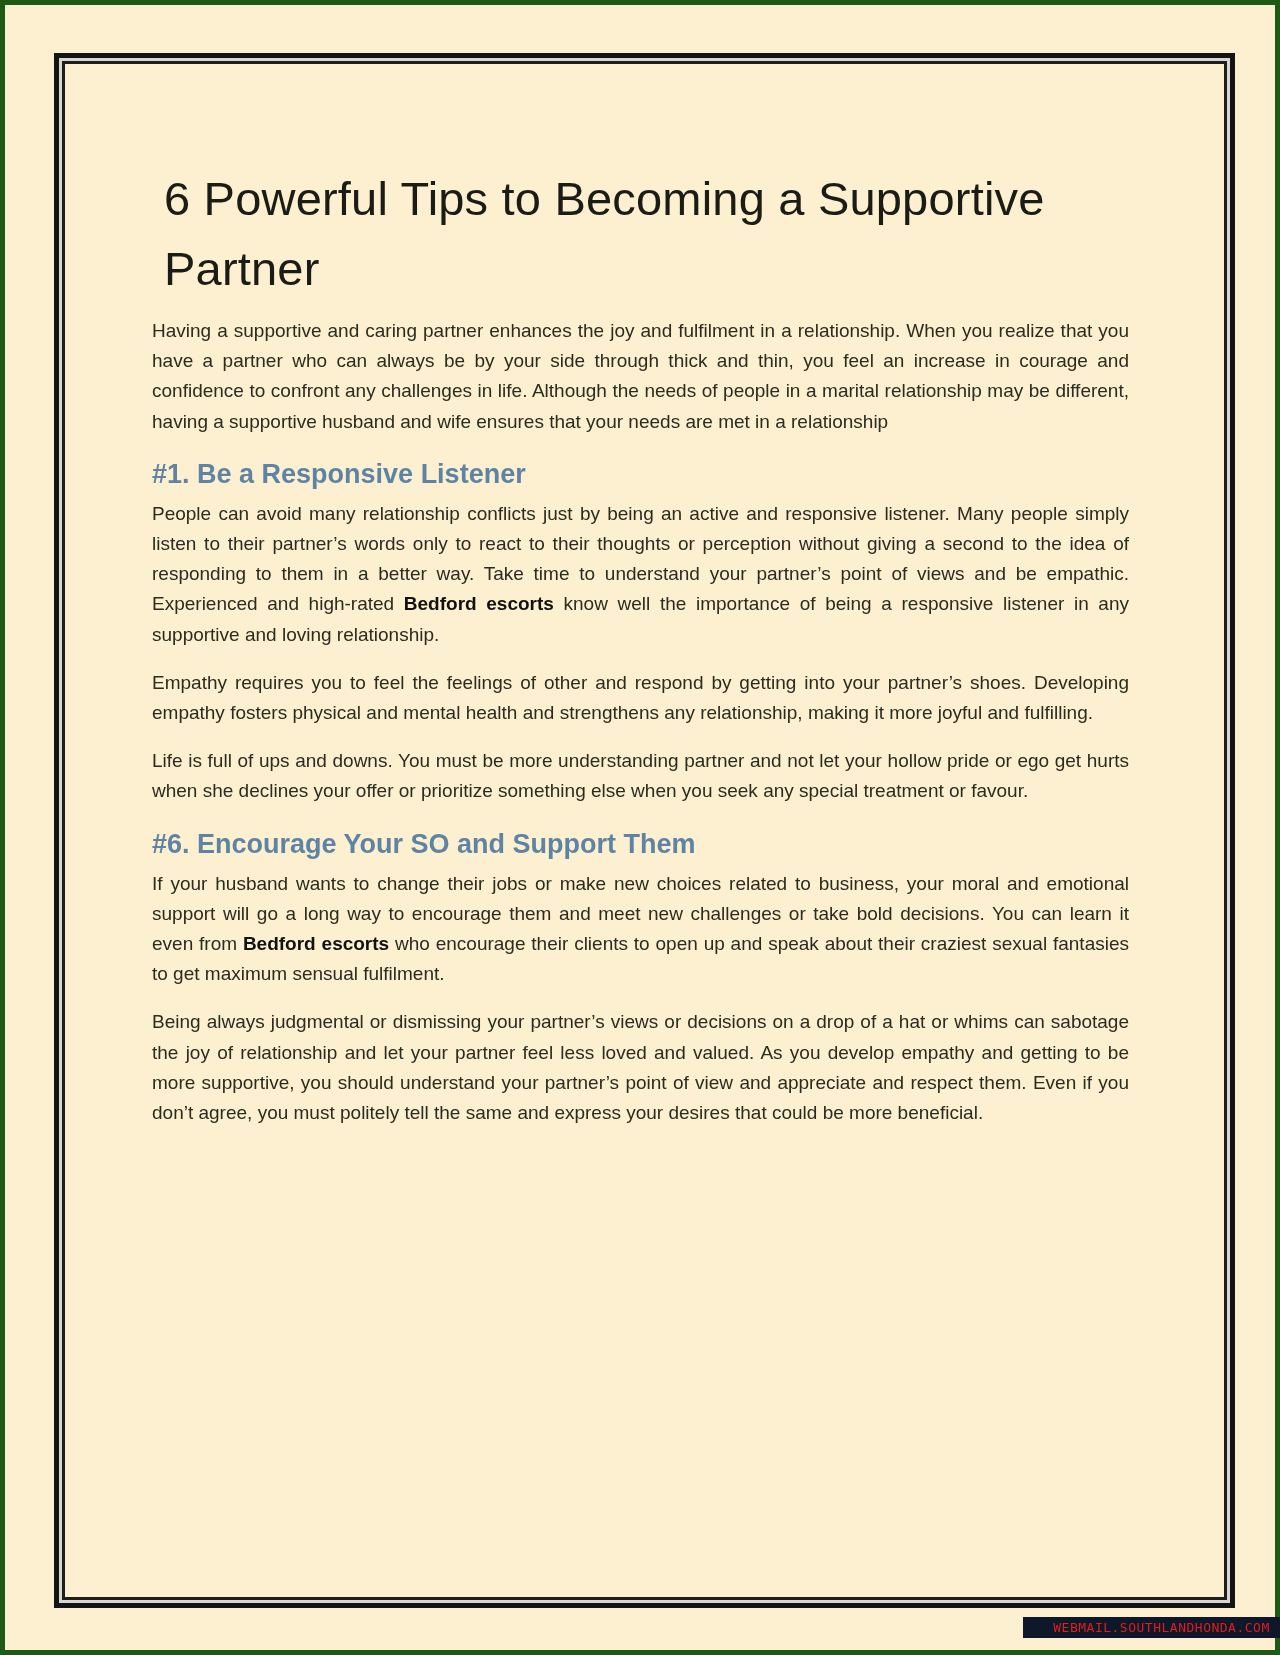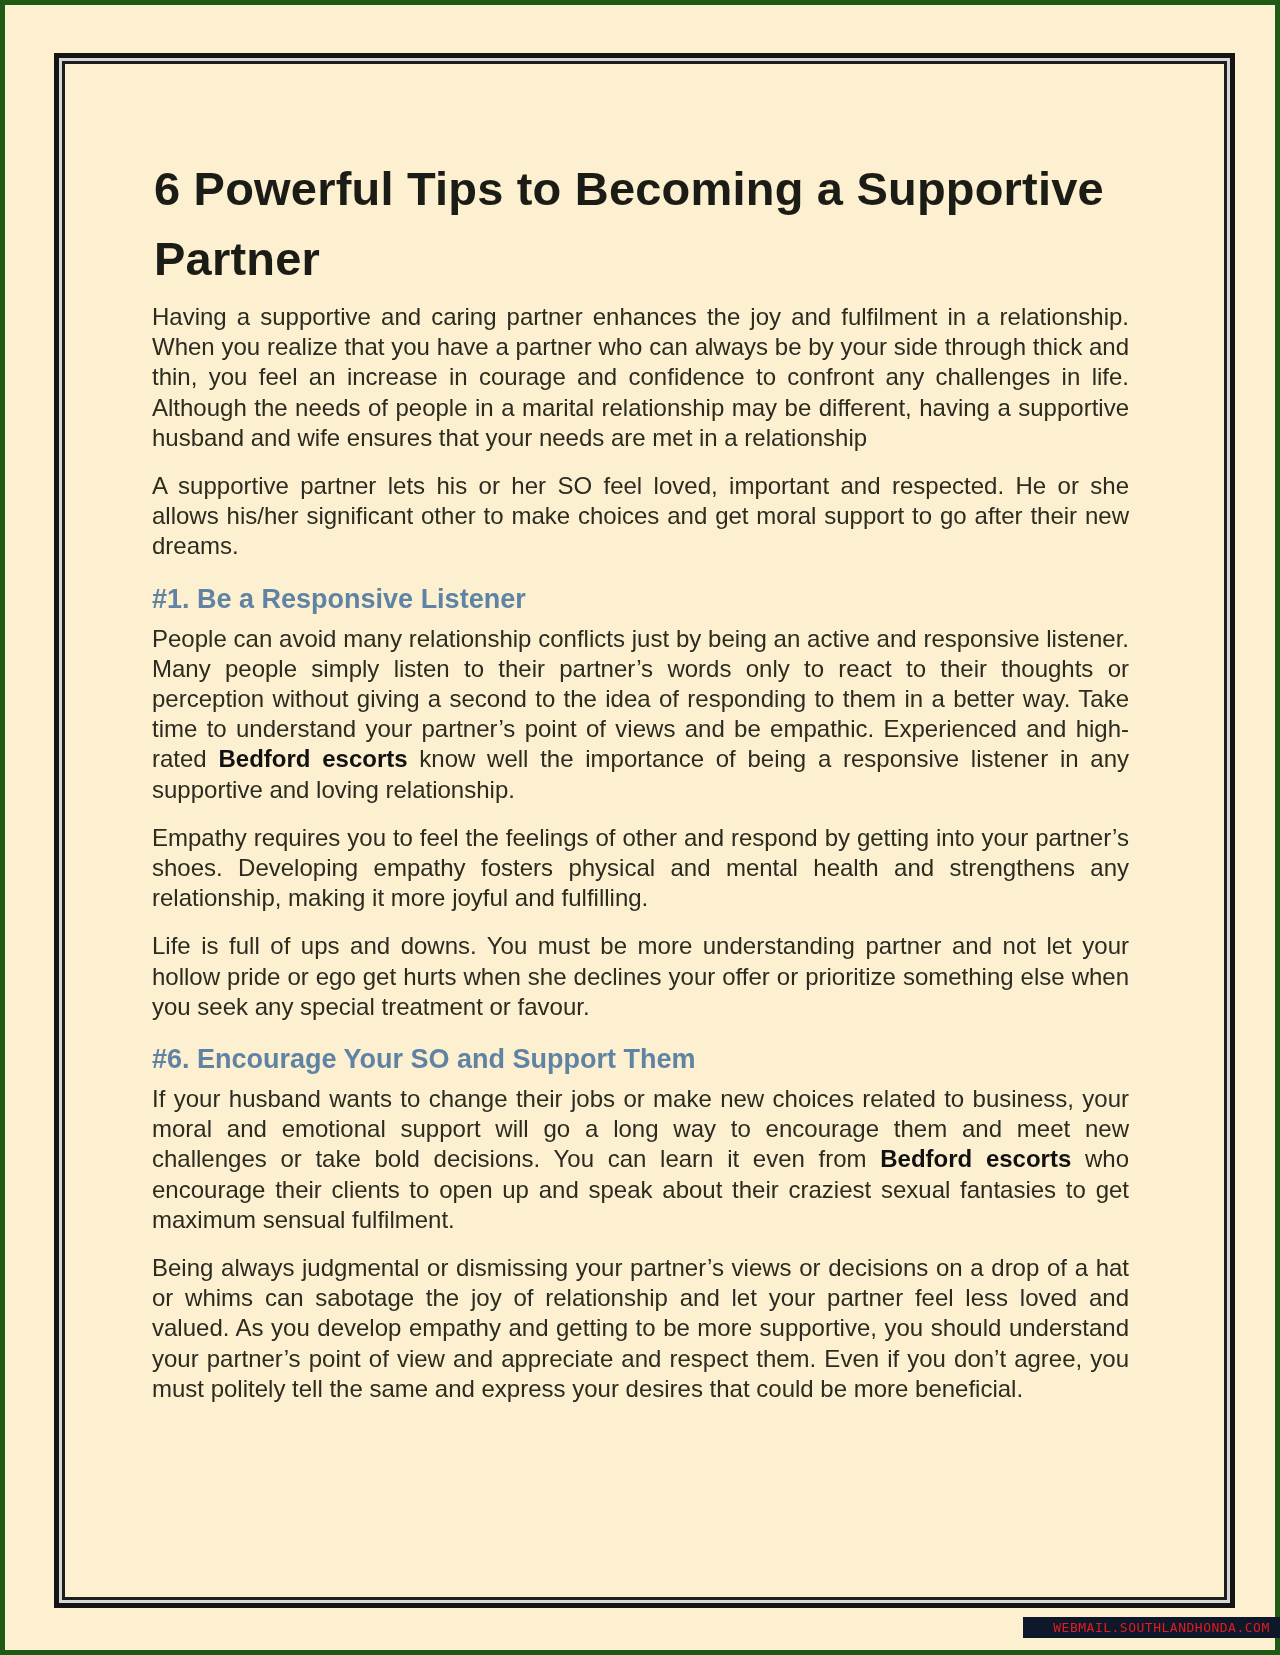--- a/index.html
+++ b/index.html
@@ -35,27 +35,27 @@
   }
   .content {
     position: absolute;
     left: 152px; top: 152px;
     width: 977px;
     color: #2a2a22;
   }
   .title {
     font-size: 47px;
     line-height: 70px;
-    font-weight: bold;
-    margin: 2px;
+    font-weight: normal;
+    margin: 12px;
     color: #1c1c16;
     letter-spacing: 0.2px;
   }
   .para {
-    font-size: 24px;
+    font-size: 19px;
     line-height: 30.2px;
     text-align: justify;
     margin: 8px 0 18px 0;
     color: #2b2b20;
   }
   .para b { font-weight: bold; color: #111; }
   .heading {
     font-size: 27px;
     line-height: 34px;
     margin: 20px 0 6px 0;
@@ -82,21 +82,20 @@
   <div class="frame-outer">
     <div class="frame-gap"></div>
     <div class="frame-inner"></div>
   </div>
 </div>
 
 <div class="content">
   <h1 class="title">6 Powerful Tips to Becoming a Supportive Partner</h1>
 
   <p class="para">Having a supportive and caring partner enhances the joy and fulfilment in a relationship. When you realize that you have a partner who can always be by your side through thick and thin, you feel an increase in courage and confidence to confront any challenges in life. Although the needs of people in a marital relationship may be different, having a supportive husband and wife ensures that your needs are met in a relationship</p>
-  <p class="para">A supportive partner lets his or her SO feel loved, important and respected. He or she allows his/her significant other to make choices and get moral support to go after their new dreams.</p>
 
   <section>
     <h2 class="heading">#1. Be a Responsive Listener</h2>
     <p class="para"><span>People can avoid many relationship conflicts just by being an active and responsive listener. Many people simply listen to their partner’s words only to react to their thoughts or perception without giving a second to the idea of responding to them in a better way. Take time to understand your partner’s point of views and be empathic. Experienced and high-rated </span><b>Bedford escorts</b><span> know well the importance of being a responsive listener in any supportive and loving relationship.</span></p>
   </section>
 
   <section>
     <p class="para"><span>Empathy requires you to feel the feelings of other and respond by getting into your partner’s shoes. Developing empathy fosters physical and mental health and strengthens any relationship, making it more joyful and fulfilling.</span></p>
   </section>
 

